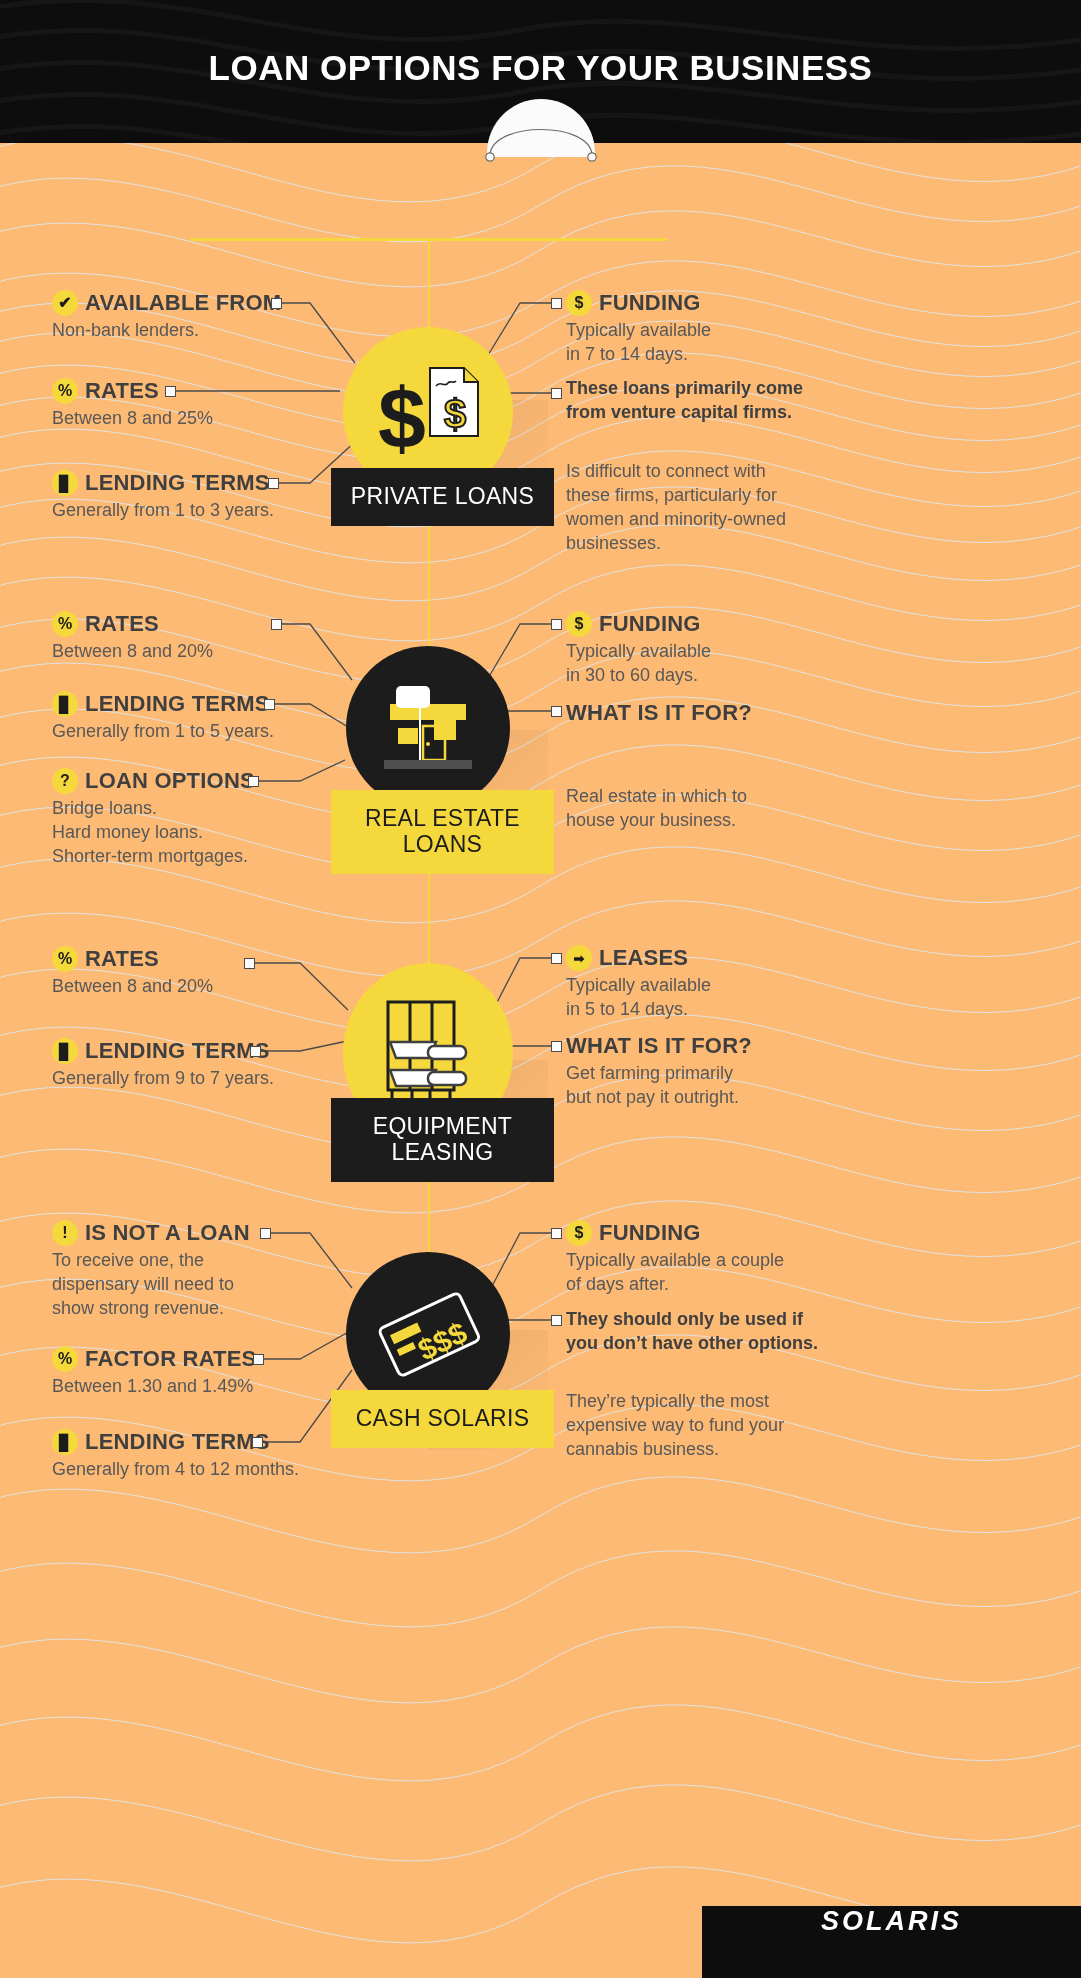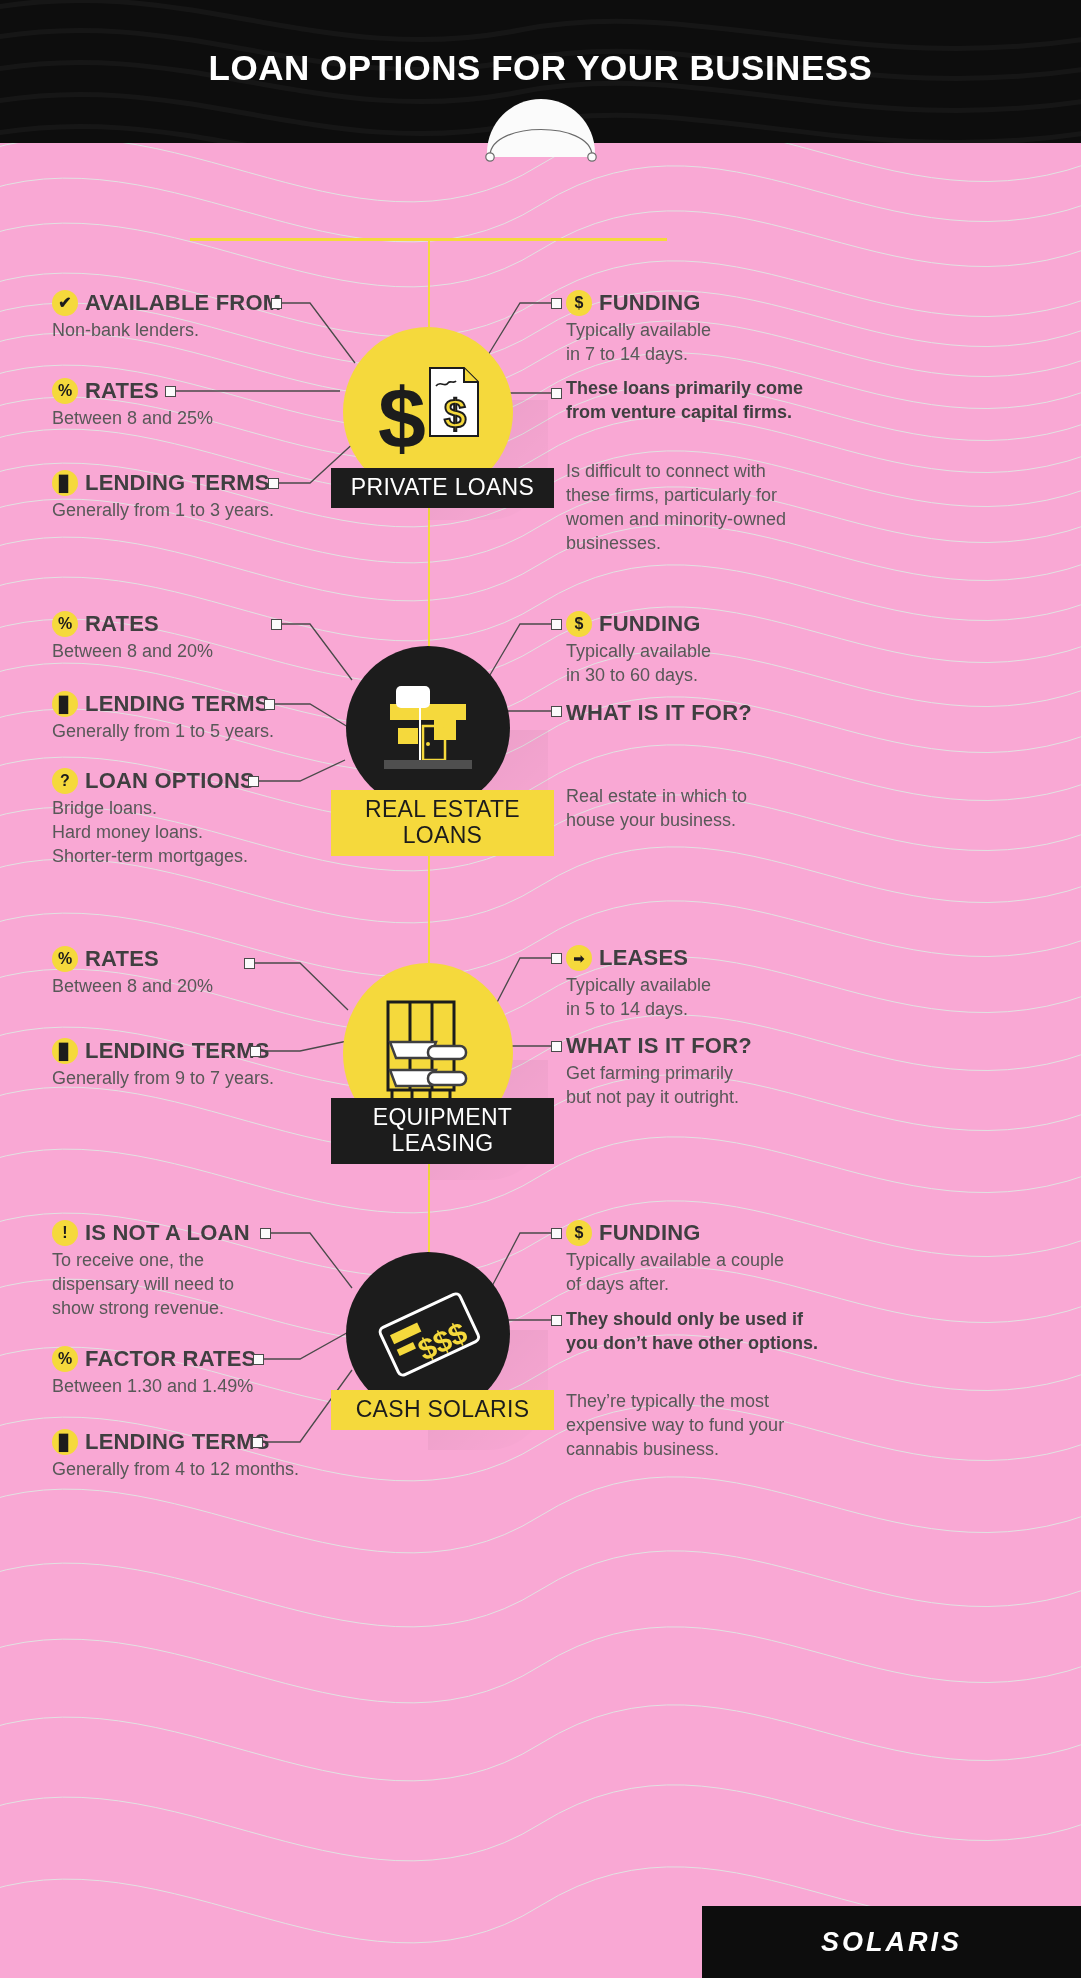--- a/index.html
+++ b/index.html
@@ -4,21 +4,21 @@
 <style>
   html,body{margin:0;padding:0;}
   body{
     width:1081px;height:1978px;
     background:#ffffff;
     font-family:"Liberation Sans", sans-serif;
     color:#3f3f40;
     overflow:hidden;
     position:relative;
   }
-  .page{position:relative;width:1081px;height:1978px;overflow:hidden;background:#f9a8d4;}
+  .page{position:relative;width:1081px;height:1978px;overflow:hidden;background:#fdba74;}
 
   
   .topo{position:absolute;inset:0;z-index:0;pointer-events:none;}
   .topo svg{display:block;width:1081px;height:1978px;}
 
   
   .header{
     position:absolute;top:0;left:0;width:1081px;height:143px;
     background:#0d0d0d;z-index:3;overflow:hidden;
   }
@@ -78,31 +78,31 @@
 
   
   .circle{
     position:absolute;border-radius:50%;z-index:6;
     display:flex;align-items:center;justify-content:center;
   }
   .circle.yellow{background:#f5d93c;}
   .circle.dark{background:#1c1c1c;}
   .catlabel{
     position:absolute;z-index:8;text-align:center;
-    font-size:23px;line-height:1.12;letter-spacing:.3px;padding:7px 14px;
+    font-size:23px;line-height:1.12;letter-spacing:.3px;padding:16px 14px;
   }
   .catlabel.dark{background:#1c1c1c;color:#ffffff;}
   .catlabel.yellow{background:#f5d93c;color:#1c1c1c;}
   .shadow{position:absolute;z-index:5;background:linear-gradient(135deg,rgba(0,0,0,.07),rgba(0,0,0,0));}
 
   
   .footer{
     position:absolute;left:702px;top:1906px;width:379px;height:72px;
     background:#0d0d0d;z-index:9;
-    display:flex;align-items:center;justify-content:center;
+    display:flex;justify-content:center;
   }
   .logo{color:#fff;font-size:27px;font-weight:bold;letter-spacing:3px;font-style:italic;}
 </style>
 </head>
 <body>
 
 <div class="page">
 
   <div class="topo">
     <svg viewBox="0 0 1081 1978" preserveAspectRatio="none" aria-hidden="true">

